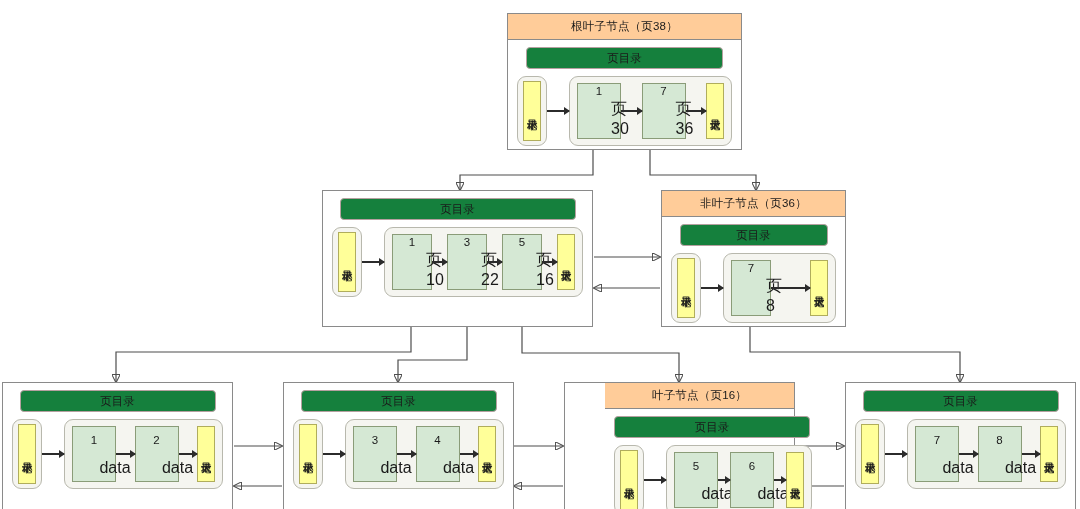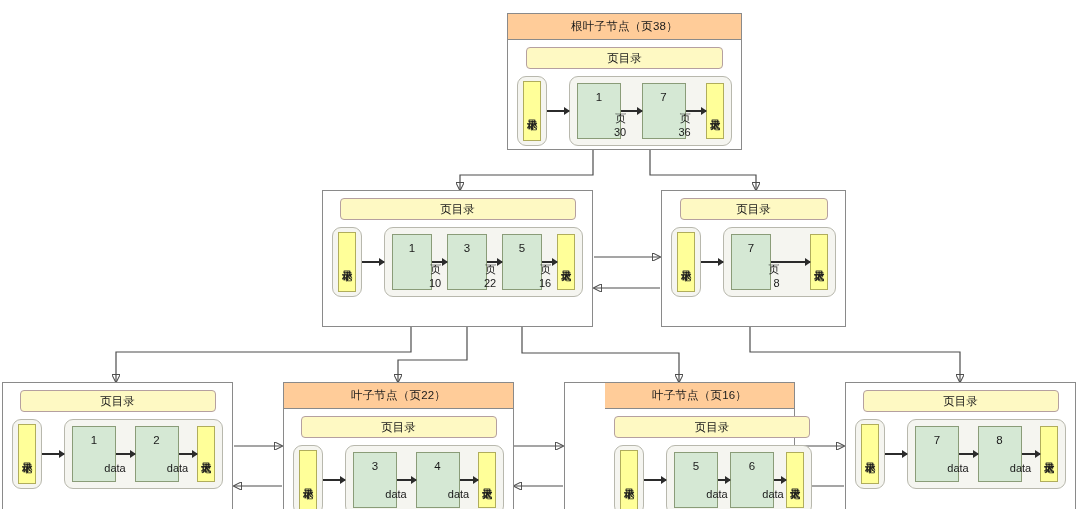--- a/index.html
+++ b/index.html
@@ -58,21 +58,21 @@
     box-sizing: border-box;
     padding: 7px 9px 8px 9px;
   }
 
   
   .page-dir {
     box-sizing: border-box;
     height: 22px;
     line-height: 20px;
     text-align: center;
-    background: #fef9c3;
+    background: #15803d;
     border: 1.2px solid #b5a0a0;
     border-radius: 4px;
     font-size: 11.5px;
     color: #1a1a1a;
     margin: 0 auto 7px auto;
   }
 
   
   .rec-row {
     display: flex;
@@ -133,22 +133,22 @@
     font-size: 11.5px;
     color: #1a1a1a;
     display: flex;
     align-items: center;
     justify-content: center;
     background: #d5e8d4;
   }
   .cell-val {
     box-sizing: border-box;
     flex: 1;
-    text-align: right;
-    font-size: 11px;
+    text-align: left;
+    font-size: 16px;
     color: #1a1a1a;
     display: flex;
     align-items: center;
     justify-content: center;
     background: #dae8fc;
     border-top: 1.2px solid #8a9c78;
     margin-left: 42px;
   }
 
   
@@ -259,20 +259,21 @@
             <div class="cell-val">页16</div>
           </div>
           <div class="arrow"></div>
           <div class="sentinel" style="width:18px; height:56px;">最大记录</div>
         </div>
       </div>
     </div>
   </div>
 
   <div class="node" style="left:661px; top:178px; width:185px; height:137px;">
+    <div class="node-header">非叶子节点（页36）</div>
     <div class="node-body">
       <div class="page-dir" style="width:148px;">页目录</div>
       <div class="rec-row">
         <div class="shell shell-min">
           <div class="sentinel" style="width:18px; height:60px;">最小记录</div>
         </div>
         <div class="arrow arrow-lead"></div>
         <div class="shell shell-main" style="height:70px;">
           <div class="cell" style="height:56px; width:40px;">
             <div class="cell-key">7</div>
@@ -304,21 +305,20 @@
             <div class="cell-val">data</div>
           </div>
           <div class="arrow"></div>
           <div class="sentinel" style="width:18px; height:56px;">最大记录</div>
         </div>
       </div>
     </div>
   </div>
 
   <div class="node" style="left:283px; top:370px; width:231px; height:137px;">
-    <div class="node-header">叶子节点（页22）</div>
     <div class="node-body">
       <div class="page-dir" style="width:196px;">页目录</div>
       <div class="rec-row">
         <div class="shell shell-min">
           <div class="sentinel" style="width:18px; height:60px;">最小记录</div>
         </div>
         <div class="arrow arrow-lead"></div>
         <div class="shell shell-main" style="height:70px;">
           <div class="cell" style="height:56px; width:44px;">
             <div class="cell-key">3</div>

